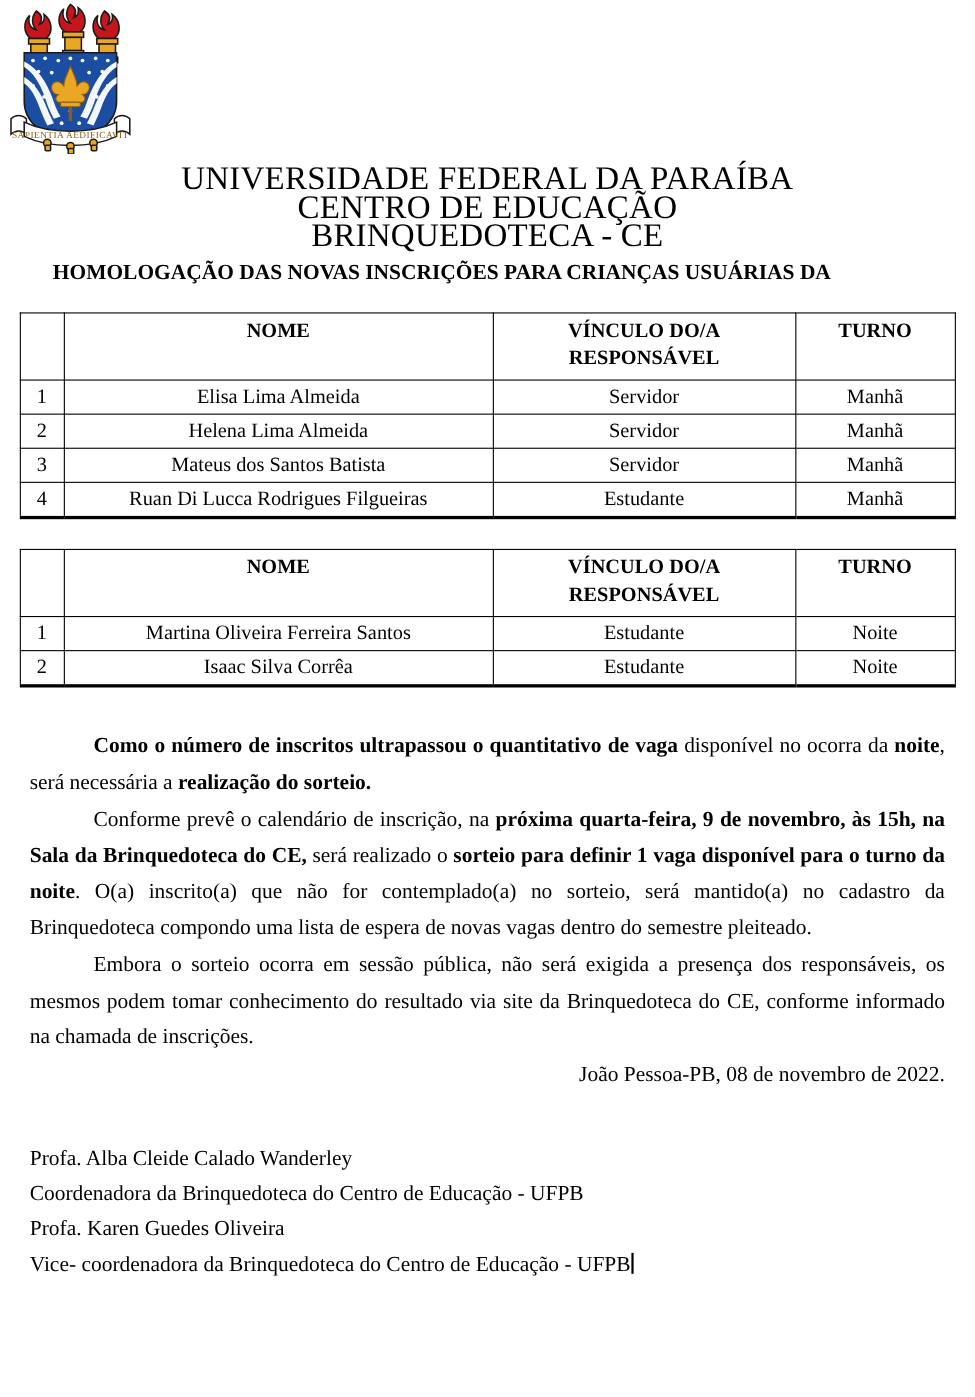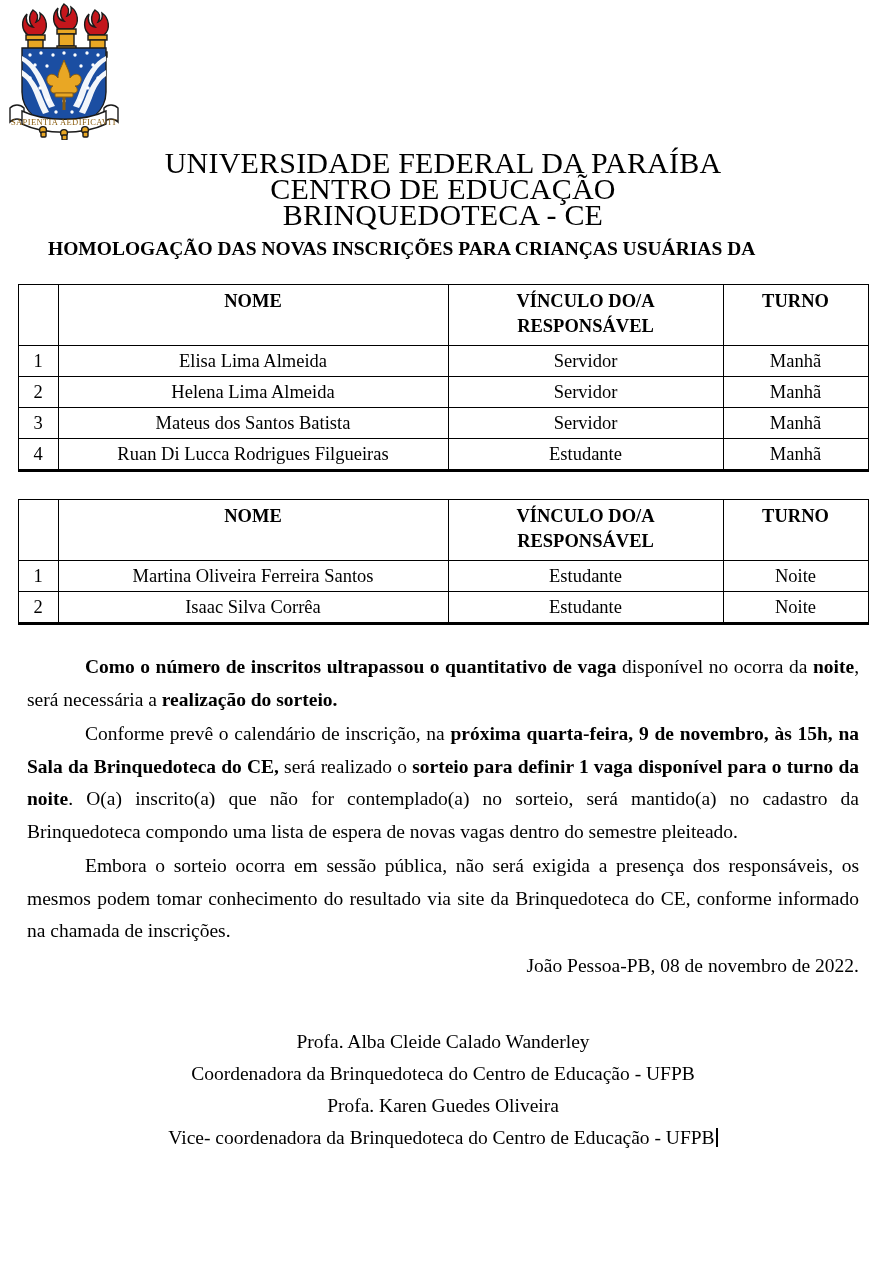--- a/index.html
+++ b/index.html
@@ -49,21 +49,21 @@
     line-height: 26px;
     margin: 8px auto 0 auto;
     width: 790px;
   }
   .doc-title .tline { display: block; }
 
   
   .tbl {
     border-collapse: collapse;
     width: 830px;
-    margin: 0 auto;
+    margin: 12px auto;
     table-layout: fixed;
     font-size: 18.5px;
   }
   .tbl td, .tbl th {
     border: 1.6px solid #000;
     padding: 2px 4px;
     text-align: center;
     vertical-align: middle;
     font-weight: normal;
   }
@@ -107,21 +107,21 @@
     margin: 2px auto 0 auto;
     text-align: right;
     font-size: 19.5px;
     line-height: 32.5px;
   }
 
   
   .sign-block {
     width: 832px;
     margin: 44px auto 0 auto;
-    text-align: center;
+    text-align: left;
     font-size: 19.5px;
     line-height: 32px;
   }
   .sign-block .sline { display: block; }
   .sign-block .sline.bold { font-weight: normal; }
   .caret {
     display: inline-block;
     width: 2px;
     height: 19px;
     background: #000;

